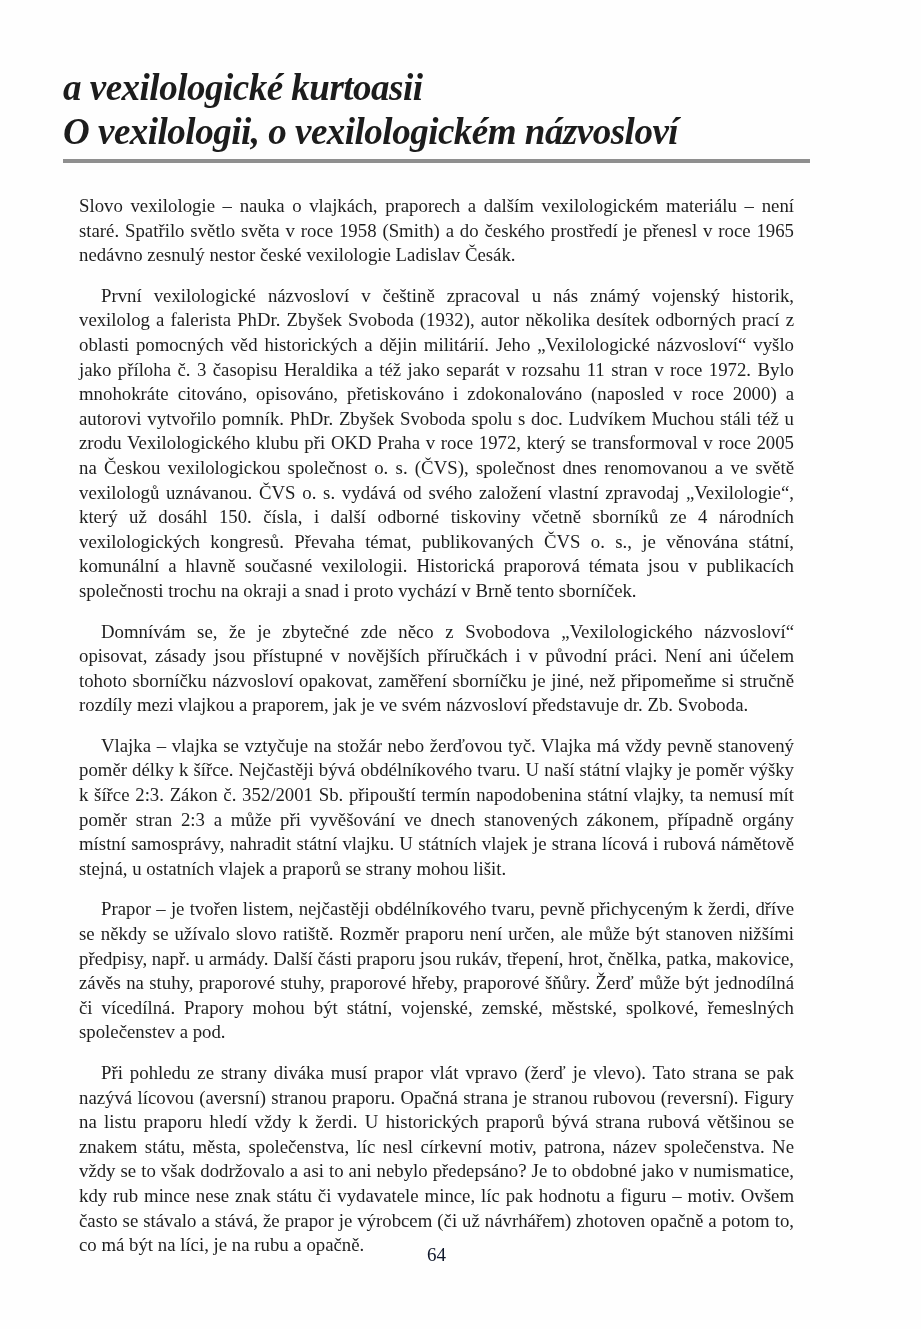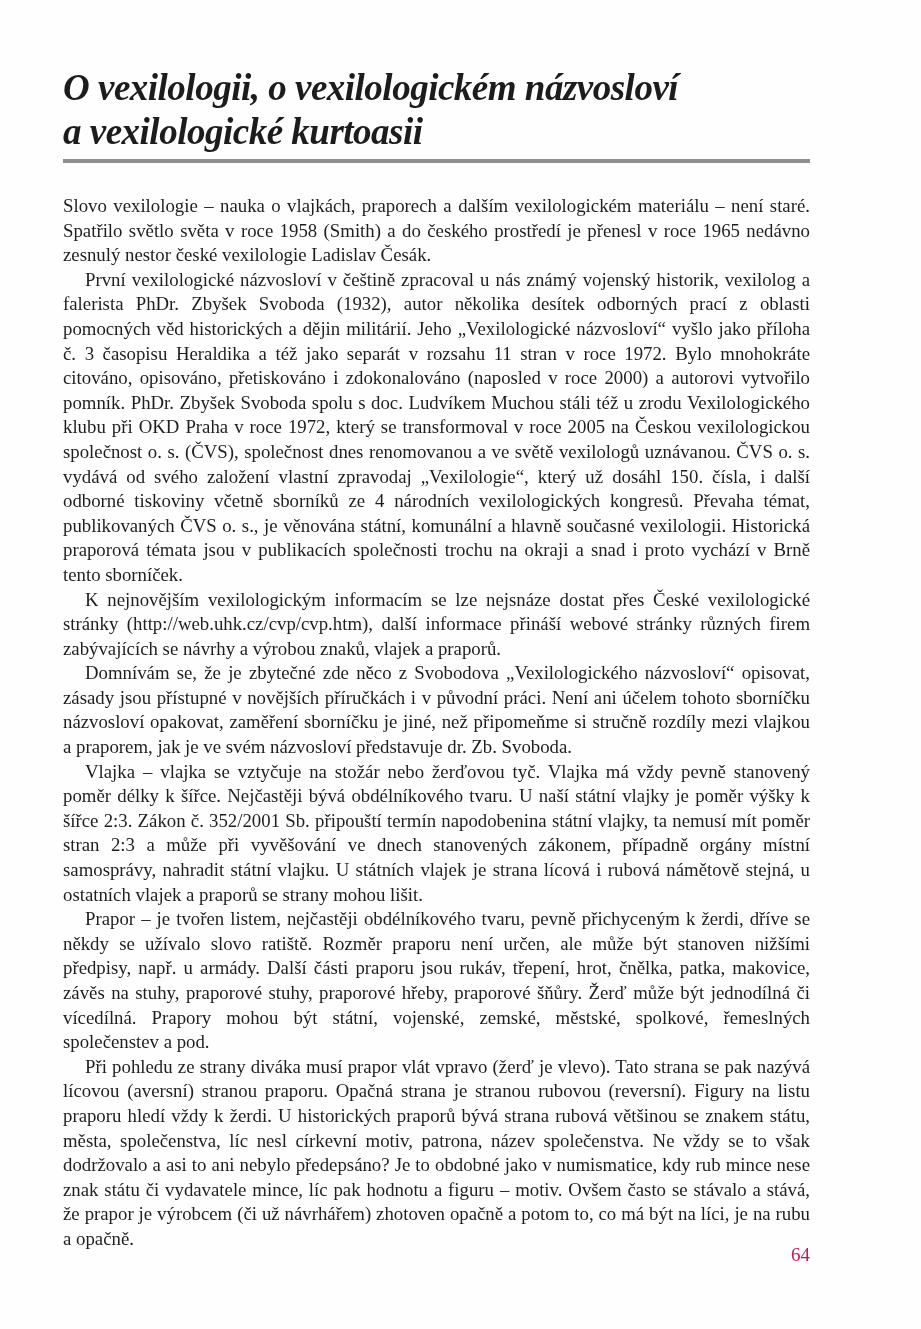--- a/index.html
+++ b/index.html
@@ -42,53 +42,52 @@
   }
   .article {
     margin-top: 31px;
     font-size: 18.8px;
     line-height: 24.6px;
     text-align: justify;
     hyphens: auto;
     -webkit-hyphens: auto;
   }
   .article p.para {
-    margin: 0;
+    margin: 16px;
     padding: 0;
   }
   .article p.para.indent {
     text-indent: 22px;
   }
   .article b {
     font-weight: normal;
   }
   .footer {
     position: absolute;
     left: 63px;
     top: 1244px;
     width: 747px;
-    text-align: right;
+    text-align: center;
     font-size: 19px;
-    color: #be185d;
+    color: #0f172a;
   }
 </style>
 </head>
 <body>
 
 <div class="page">
   <div class="content">
     <h1 class="title">
+      <span class="title-line">a vexilologické kurtoasii</span>
       <span class="title-line">O vexilologii, o vexilologickém názvosloví</span>
-      <span class="title-line">a vexilologické kurtoasii</span>
     </h1>
     <div class="title-rule"></div>
     <div class="article" id="article-body">
         <p class="para" lang="cs"><span>Slovo vexilologie – nauka o vlajkách, praporech a dalším vexilologickém materiálu – není staré. Spatřilo světlo světa v roce 1958 (Smith) a do českého prostředí je přenesl v roce 1965 nedávno zesnulý nestor české vexilologie Ladislav Česák.</span></p>
         <p class="para indent" lang="cs"><span>První vexilologické názvosloví v češtině zpracoval u nás známý vojenský historik, vexilolog a falerista PhDr. Zbyšek Svoboda (1932), autor několika desítek odborných prací z oblasti pomocných věd historických a dějin militárií. Jeho „Vexilologické názvosloví“ vyšlo jako příloha č. 3 časopisu Heraldika a též jako separát v rozsahu 11 stran v roce 1972. Bylo mnohokráte citováno, opisováno, přetiskováno i zdokonalováno (naposled v roce 2000) a autorovi vytvořilo pomník. PhDr. Zbyšek Svoboda spolu s doc. Ludvíkem Muchou stáli též u zrodu Vexilologického klubu při OKD Praha v roce 1972, který se transformoval v roce 2005 na Českou vexilologickou společnost o. s. (ČVS), společnost dnes renomovanou a ve světě vexilologů uznávanou. ČVS o. s. vydává od svého založení vlastní zpravodaj „Vexilologie“, který už dosáhl 150. čísla, i další odborné tiskoviny včetně sborníků ze 4 národních vexilologických kongresů. Převaha témat, publikovaných ČVS o. s., je věnována státní, komunální a hlavně současné vexilologii. Historická praporová témata jsou v publikacích společnosti trochu na okraji a snad i proto vychází v Brně tento sborníček.</span></p>
-        <p class="para indent" lang="cs"><span>K nejnovějším vexilologickým informacím se lze nejsnáze dostat přes České vexilologické stránky (http://web.uhk.cz/cvp/cvp.htm), další informace přináší webové stránky různých firem zabývajících se návrhy a výrobou znaků, vlajek a praporů.</span></p>
         <p class="para indent" lang="cs"><span>Domnívám se, že je zbytečné zde něco z Svobodova „Vexilologického názvosloví“ opisovat, zásady jsou přístupné v novějších příručkách i v původní práci. Není ani účelem tohoto sborníčku názvosloví opakovat, zaměření sborníčku je jiné, než připomeňme si stručně rozdíly mezi vlajkou a praporem, jak je ve svém názvosloví představuje dr. Zb. Svoboda.</span></p>
         <p class="para indent" lang="cs"><b>Vlajka</b><span> – vlajka se vztyčuje na stožár nebo žerďovou tyč. Vlajka má vždy pevně stanovený poměr délky k šířce. Nejčastěji bývá obdélníkového tvaru. U naší státní vlajky je poměr výšky k šířce 2:3. Zákon č. 352/2001 Sb. připouští termín </span><b>napodobenina státní vlajky</b><span>, ta nemusí mít poměr stran 2:3 a může při vyvěšování ve dnech stanovených zákonem, případně orgány místní samosprávy, nahradit státní vlajku. U státních vlajek je strana lícová i rubová námětově stejná, u ostatních vlajek a praporů se strany mohou lišit.</span></p>
         <p class="para indent" lang="cs"><b>Prapor</b><span> – je tvořen listem, nejčastěji obdélníkového tvaru, pevně přichyceným k žerdi, dříve se někdy se užívalo slovo ratiště. Rozměr praporu není určen, ale může být stanoven nižšími předpisy, např. u armády. Další části praporu jsou rukáv, třepení, hrot, čnělka, patka, makovice, závěs na stuhy, praporové stuhy, praporové hřeby, praporové šňůry. Žerď může být jednodílná či vícedílná. Prapory mohou být státní, vojenské, zemské, městské, spolkové, řemeslných společenstev a pod.</span></p>
         <p class="para indent" lang="cs"><span>Při pohledu ze strany diváka musí prapor vlát vpravo (žerď je vlevo). Tato strana se pak nazývá lícovou (aversní) stranou praporu. Opačná strana je stranou rubovou (reversní). Figury na listu praporu hledí vždy k žerdi. U historických praporů bývá strana rubová většinou se znakem státu, města, společenstva, líc nesl církevní motiv, patrona, název společenstva. Ne vždy se to však dodržovalo a asi to ani nebylo předepsáno? Je to obdobné jako v numismatice, kdy rub mince nese znak státu či vydavatele mince, líc pak hodnotu a figuru – motiv. Ovšem často se stávalo a stává, že prapor je výrobcem (či už návrhářem) zhotoven opačně a potom to, co má být na líci, je na rubu a opačně.</span></p>
       </div>
   </div>
   <div class="footer">
     <span>64</span>
   </div>
 </div>

